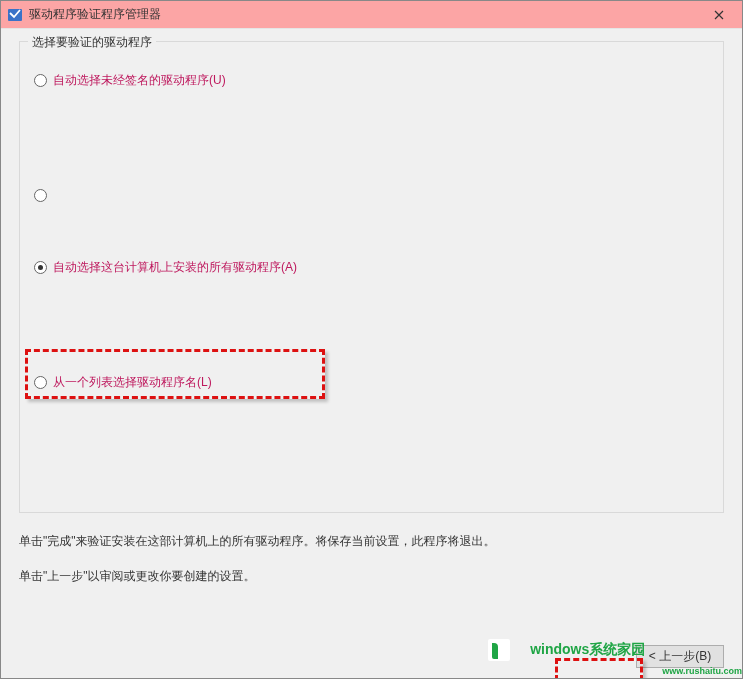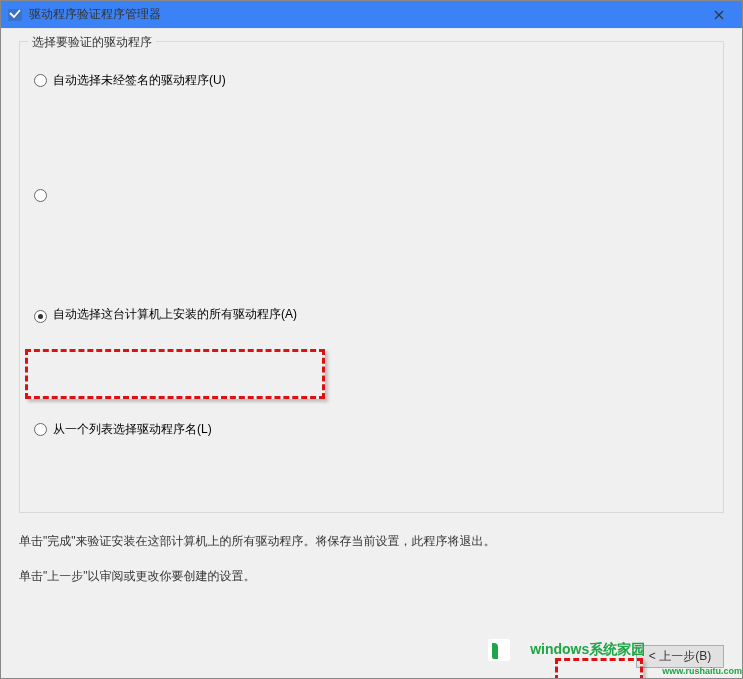--- a/index.html
+++ b/index.html
@@ -8,21 +8,21 @@
       font-size: 12px;
       background: #fff;
       width: 743px;
       height: 679px;
       overflow: hidden;
       position: relative;
       border: 1px solid #888;
     }
     .titlebar {
       height: 28px;
-      background: #3b82f6;
+      background: #fca5a5;
       display: flex;
       align-items: center;
       padding: 0 6px 0 6px;
       border-bottom: 1px solid #e5e5e5;
     }
     .app-icon {
       width: 16px;
       height: 16px;
       margin-right: 6px;
       display: inline-flex;
@@ -63,21 +63,21 @@
       left: 8px;
       background: #f0f0f0;
       padding: 0 4px;
       font-size: 12px;
       color: #333;
     }
     .radio-row {
       display: flex;
       align-items: center;
       font-size: 12px;
-      color: #000000;
+      color: #be185d;
       padding: 2px 0;
       cursor: pointer;
     }
     .radio {
       width: 13px;
       height: 13px;
       border: 1px solid #666;
       border-radius: 50%;
       margin-right: 6px;
       display: inline-flex;
@@ -88,21 +88,21 @@
     }
     .radio.selected::after {
       content: "";
       width: 5px;
       height: 5px;
       background: #333;
       border-radius: 50%;
     }
     .row-1 { margin-top: 0; }
     .row-2 { margin-top: 96px; }
-    .row-3 { margin-top: 100px; align-items: flex-end; }
+    .row-3 { margin-top: 53px; }
     .row-4 { margin-top: 94px; }
     .highlight-box {
       position: absolute;
       border: 3px dashed #d11;
       pointer-events: none;
     }
     .highlight-option3 {
       left: 24px;
       top: 320px;
       width: 300px;

